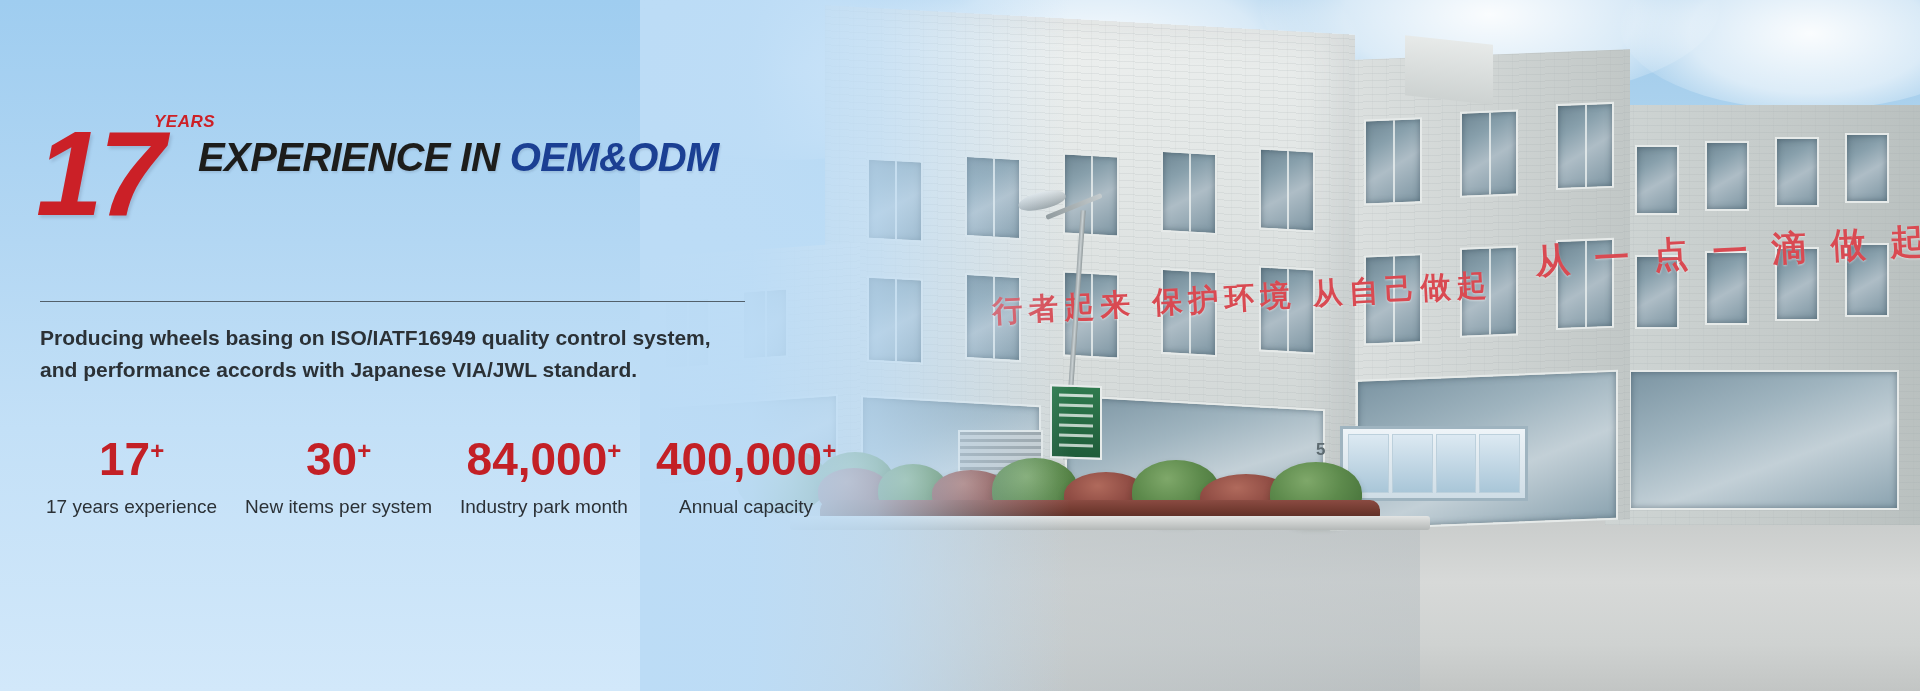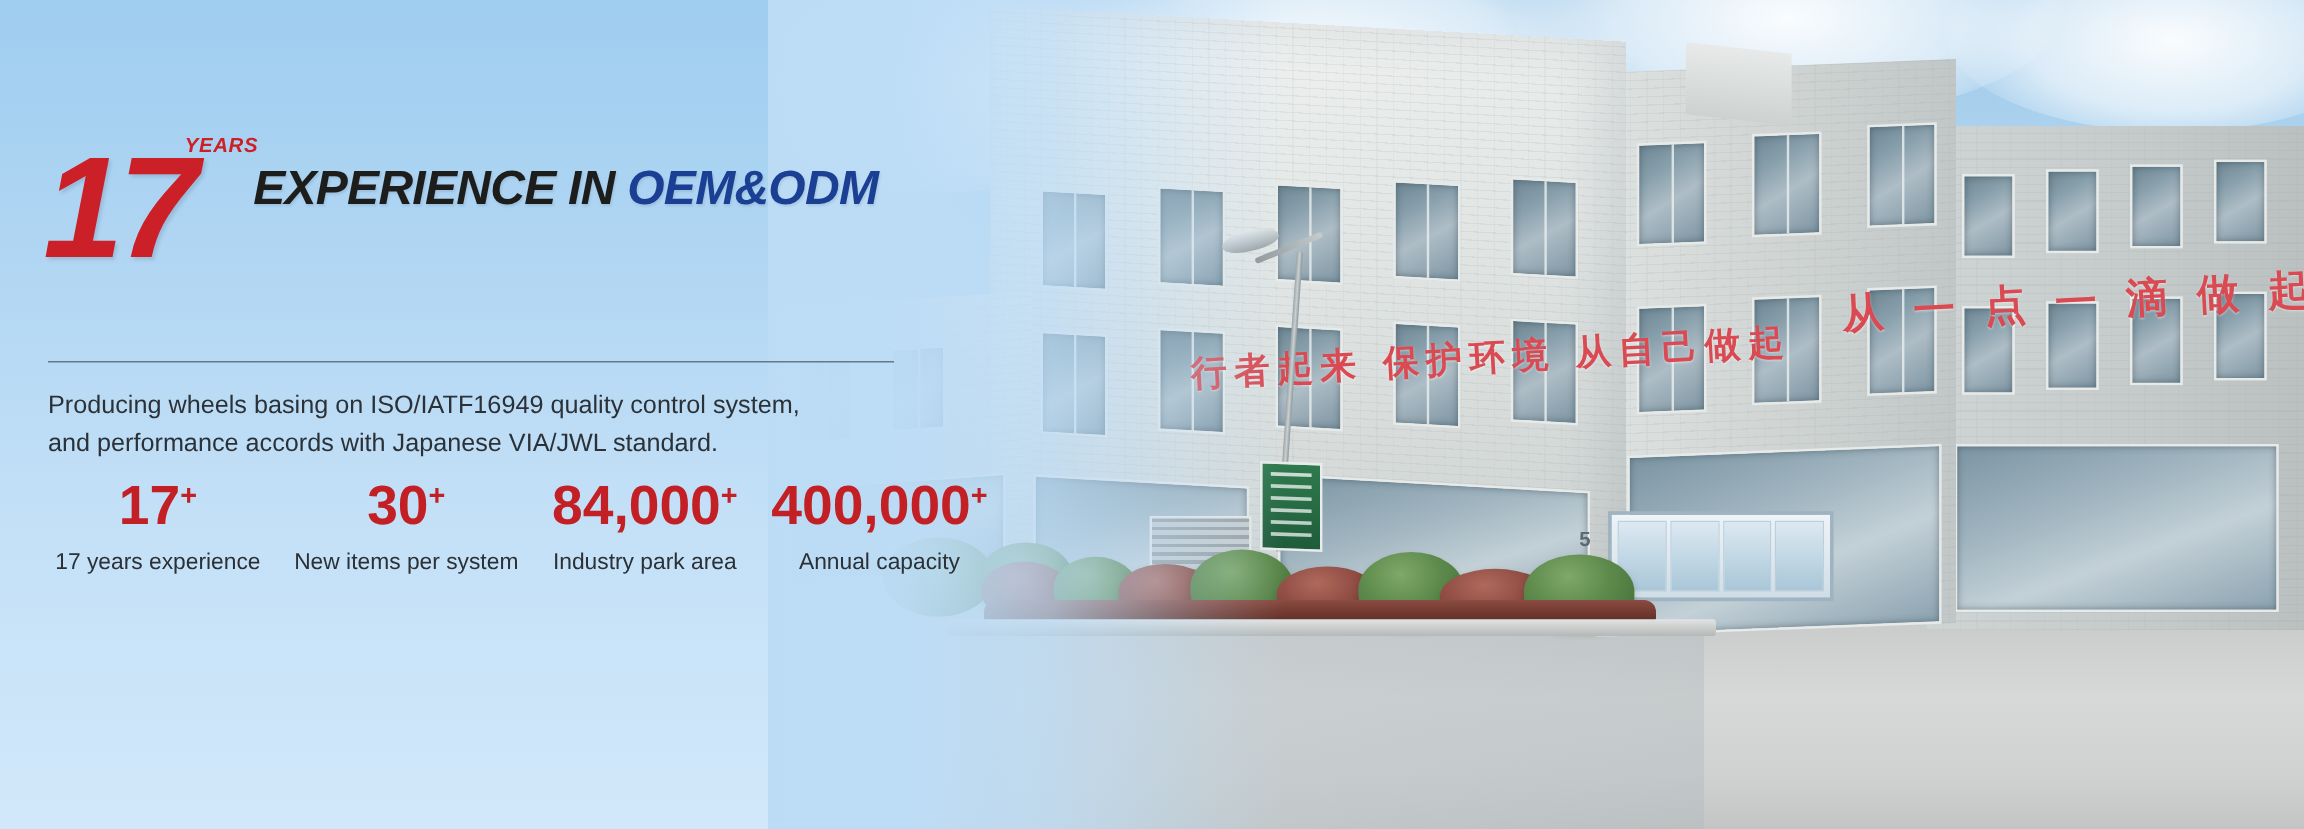--- a/index.html
+++ b/index.html
@@ -221,43 +221,44 @@
     margin-left:44px;
   }
   .seventeen {
     position:absolute; left:-4px; top:14px;
     color:#cb2027; font-weight:bold; font-style:italic;
     font-size:120px; line-height:.92;
     letter-spacing:-4px;
     font-family:"Liberation Sans", sans-serif;
     text-shadow:2px 3px 3px rgba(60,80,110,.18);
   }
-  .headlines { margin-left:21px; padding-top:30px; }
+  .headlines { margin-left:8px; padding-top:30px; }
   .hl {
     font-size:40px; font-weight:bold; font-style:italic;
     line-height:1.15; letter-spacing:-.6px;
     color:#1d1d1b; white-space:nowrap;
     font-family:"Liberation Sans", sans-serif;
     text-shadow:1px 2px 2px rgba(70,90,120,.16);
   }
   .hl .blue { color:#1b3f93; }
 
   .rule {
     position:absolute; left:40px; top:301px; width:705px; height:1px;
     background:#3f4a52; opacity:.85;
   }
 
   .para {
     position:absolute; left:40px; top:322px;
     font-size:21px; line-height:1.5; color:#2b3136;
     font-family:"Liberation Sans", sans-serif;
+    font-weight:bold;
   }
 
   .stats {
-    position:absolute; left:32px; top:398px;
+    position:absolute; left:32px; top:436px;
     display:flex; align-items:flex-start;
   }
   .stat { text-align:center; padding:0 14px; }
   .stat .num {
     font-size:46px; font-weight:bold; color:#c32026;
     line-height:1; white-space:nowrap;
     font-family:"Liberation Sans", sans-serif;
   }
   .stat .num sup { font-size:24px; vertical-align:super; line-height:0; }
   .stat .lbl {
@@ -395,21 +396,21 @@
       <div class="stat">
         <div class="num"><span>17</span><sup>+</sup></div>
         <div class="lbl">17 years experience</div>
       </div>
       <div class="stat">
         <div class="num"><span>30</span><sup>+</sup></div>
         <div class="lbl">New items per system</div>
       </div>
       <div class="stat">
         <div class="num"><span>84,000</span><sup>+</sup></div>
-        <div class="lbl">Industry park area</div>
+        <div class="lbl">Industry park month</div>
       </div>
       <div class="stat">
         <div class="num"><span>400,000</span><sup>+</sup></div>
         <div class="lbl">Annual capacity</div>
       </div>
     </div>
 
   </div>
 </div>
 

